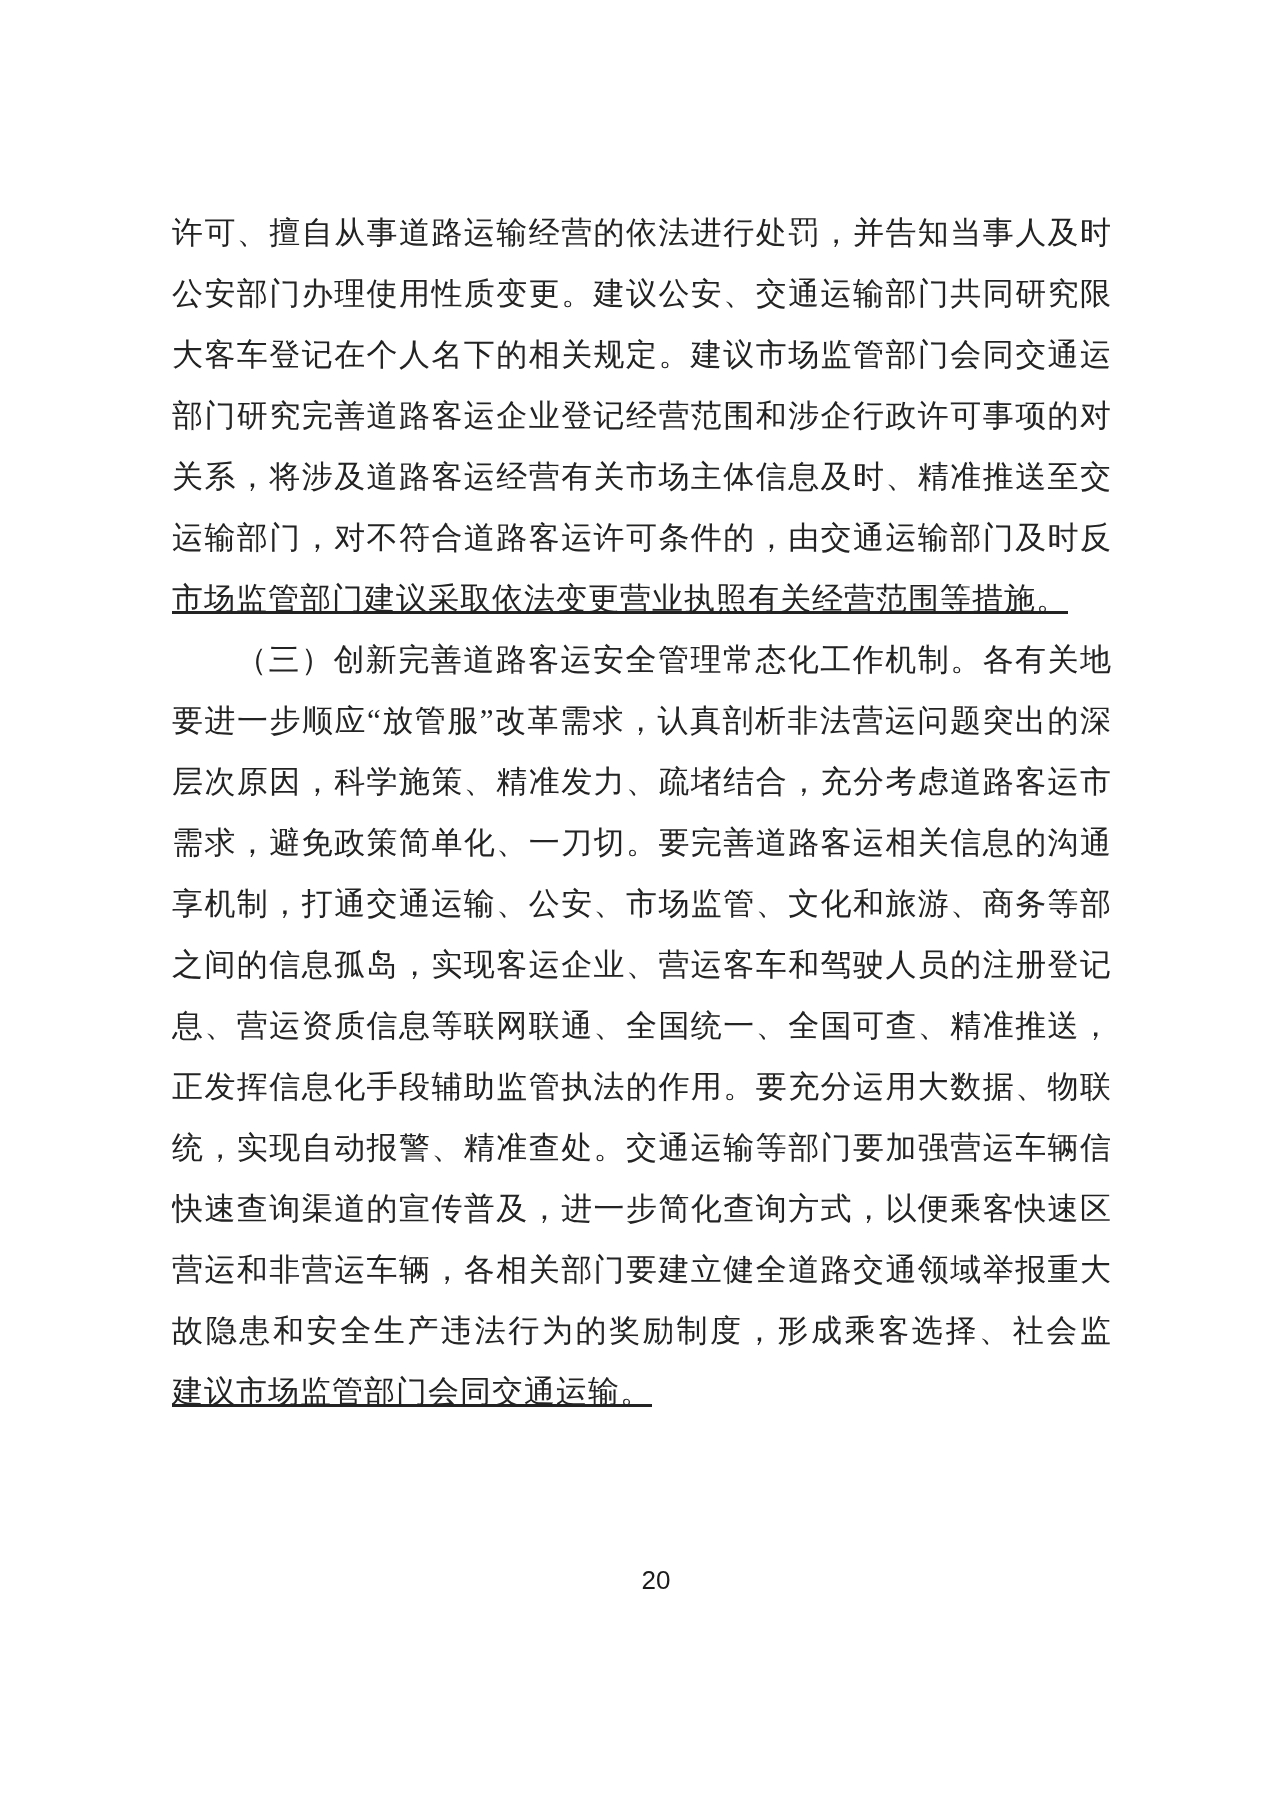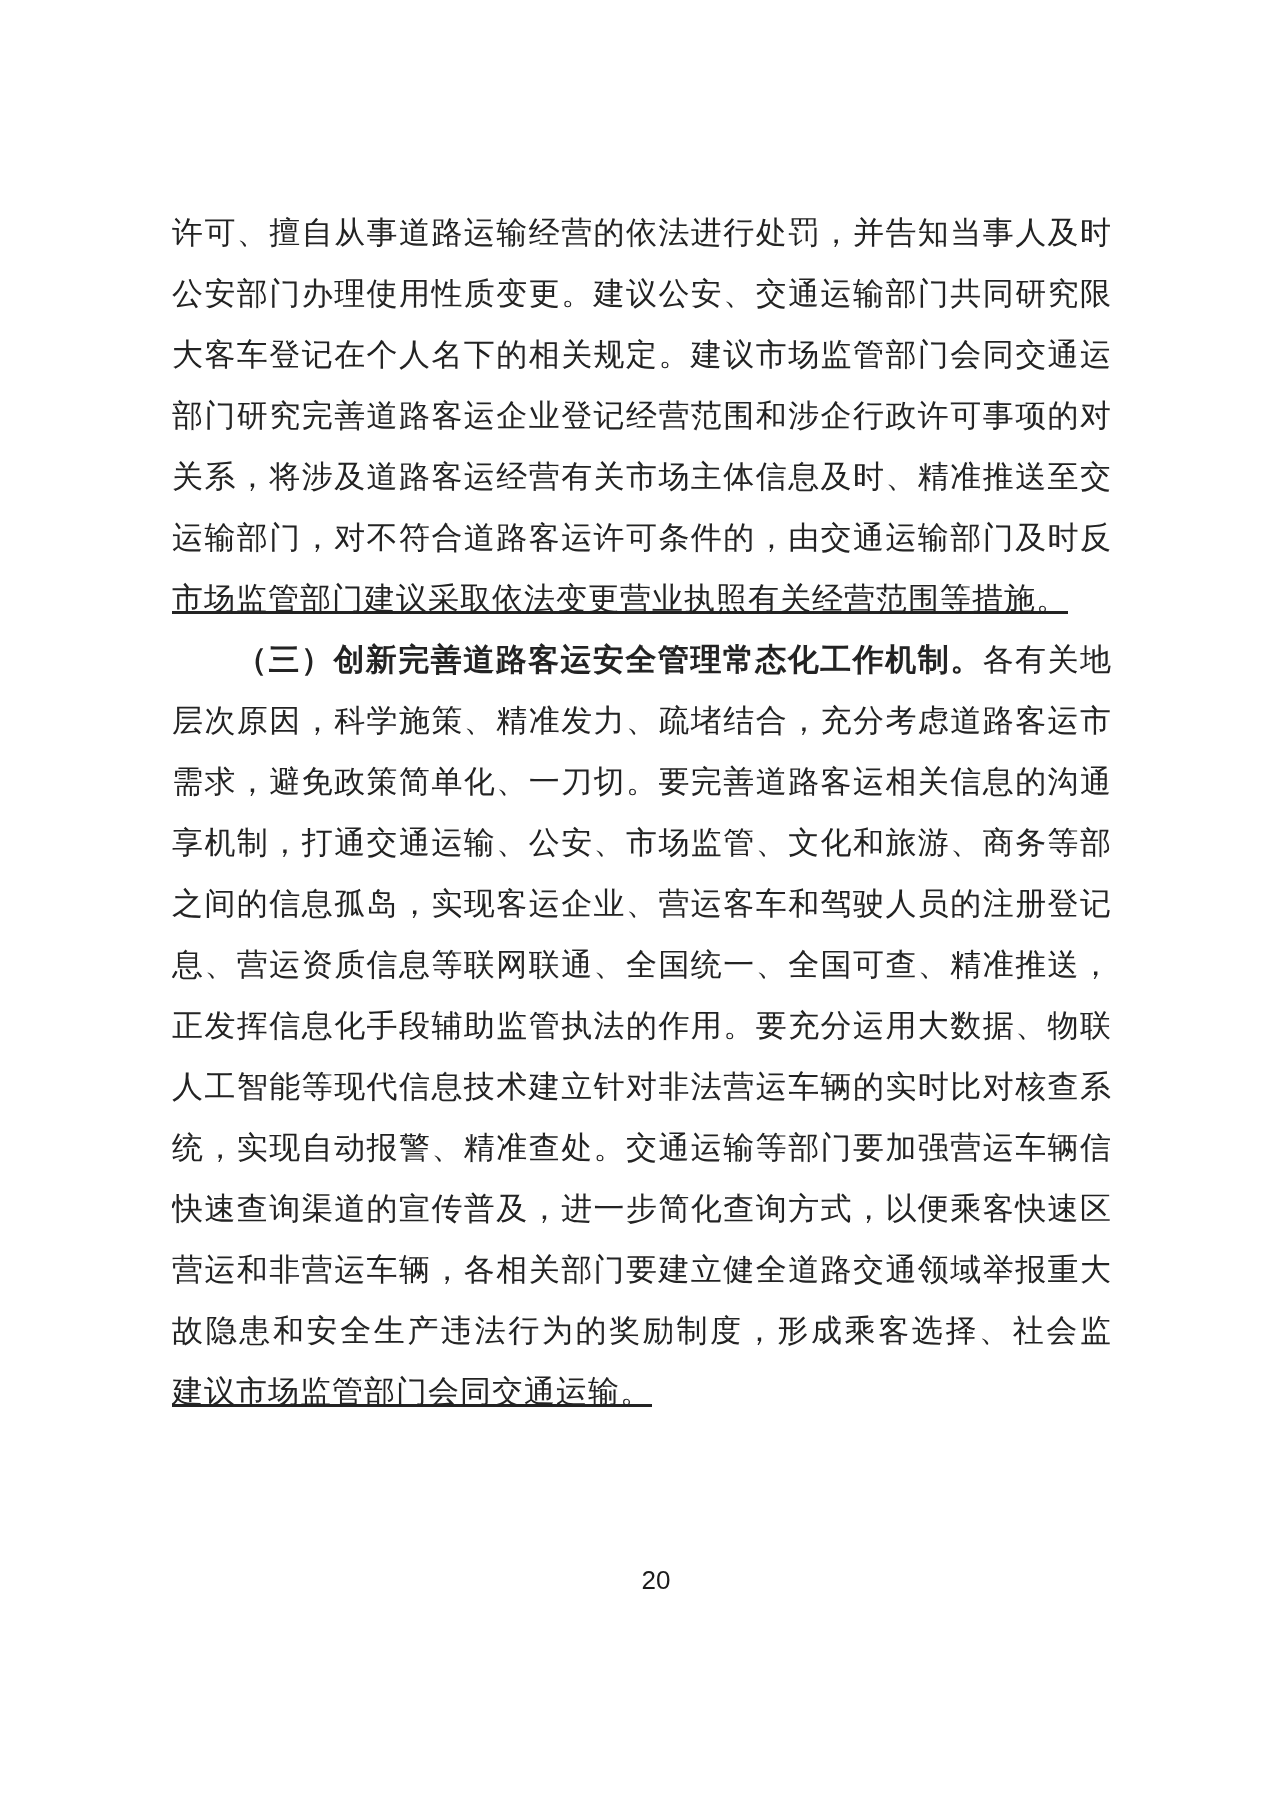--- a/index.html
+++ b/index.html
@@ -34,21 +34,21 @@
     overflow: hidden;
   }
   .line.para-end {
     text-align-last: left;
     text-decoration: underline;
   }
   .line.heading {
     text-indent: 64px;
   }
   .heading-bold {
-    font-weight: bold;
+    font-weight: normal;
   }
   .page-num {
     position: absolute;
     top: 1560px;
     left: 0;
     width: 100%;
     height: 40px;
     line-height: 40px;
     text-align: center;
     font-size: 26px;
@@ -67,27 +67,27 @@
     <div class="line">许可、擅自从事道路运输经营的依法进行处罚，并告知当事人及时到</div>
     <div class="line">公安部门办理使用性质变更。建议公安、交通运输部门共同研究限制</div>
     <div class="line">大客车登记在个人名下的相关规定。建议市场监管部门会同交通运输</div>
     <div class="line">部门研究完善道路客运企业登记经营范围和涉企行政许可事项的对应</div>
     <div class="line">关系，将涉及道路客运经营有关市场主体信息及时、精准推送至交通</div>
     <div class="line">运输部门，对不符合道路客运许可条件的，由交通运输部门及时反馈</div>
     <div class="line para-end">市场监管部门建议采取依法变更营业执照有关经营范围等措施。</div>
 
     <div class="line heading"><span class="heading-bold">（三）创新完善道路客运安全管理常态化工作机制。</span><span>各有关地区</span></div>
 
+    <div class="line">要进一步顺应“放管服”改革需求，认真剖析非法营运问题突出的深</div>
     <div class="line">层次原因，科学施策、精准发力、疏堵结合，充分考虑道路客运市场</div>
     <div class="line">需求，避免政策简单化、一刀切。要完善道路客运相关信息的沟通共</div>
     <div class="line">享机制，打通交通运输、公安、市场监管、文化和旅游、商务等部门</div>
     <div class="line">之间的信息孤岛，实现客运企业、营运客车和驾驶人员的注册登记信</div>
     <div class="line">息、营运资质信息等联网联通、全国统一、全国可查、精准推送，真</div>
     <div class="line">正发挥信息化手段辅助监管执法的作用。要充分运用大数据、物联网、</div>
-    <div class="line">人工智能等现代信息技术建立针对非法营运车辆的实时比对核查系</div>
     <div class="line">统，实现自动报警、精准查处。交通运输等部门要加强营运车辆信息</div>
     <div class="line">快速查询渠道的宣传普及，进一步简化查询方式，以便乘客快速区分</div>
     <div class="line">营运和非营运车辆，各相关部门要建立健全道路交通领域举报重大事</div>
     <div class="line">故隐患和安全生产违法行为的奖励制度，形成乘客选择、社会监督、</div>
     <div class="line para-end">建议市场监管部门会同交通运输。</div>
 
   </div>
 
   <div class="page-num">20</div>
 </div>

